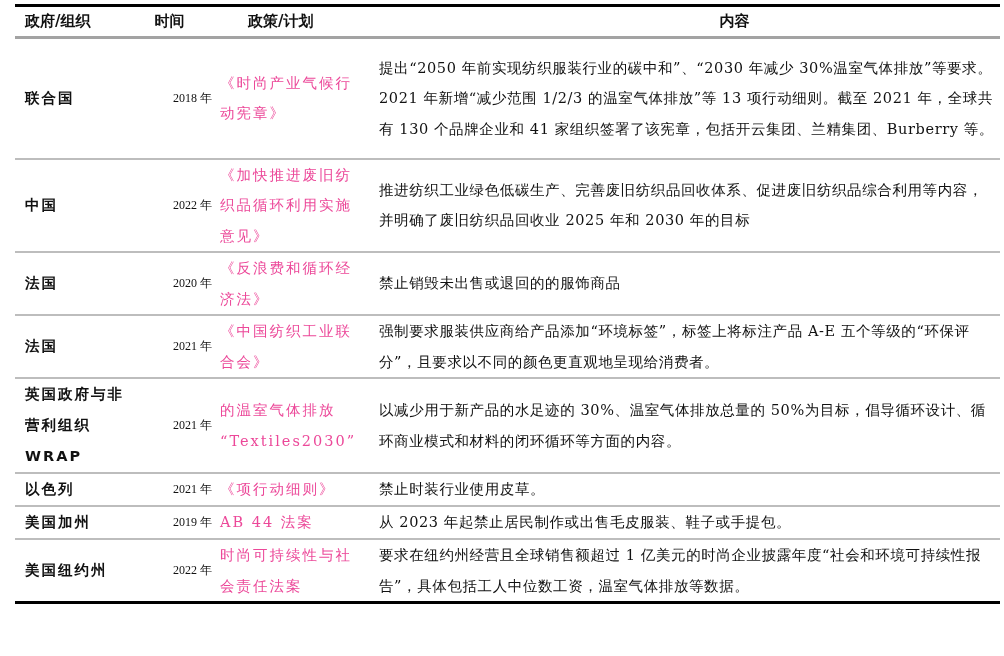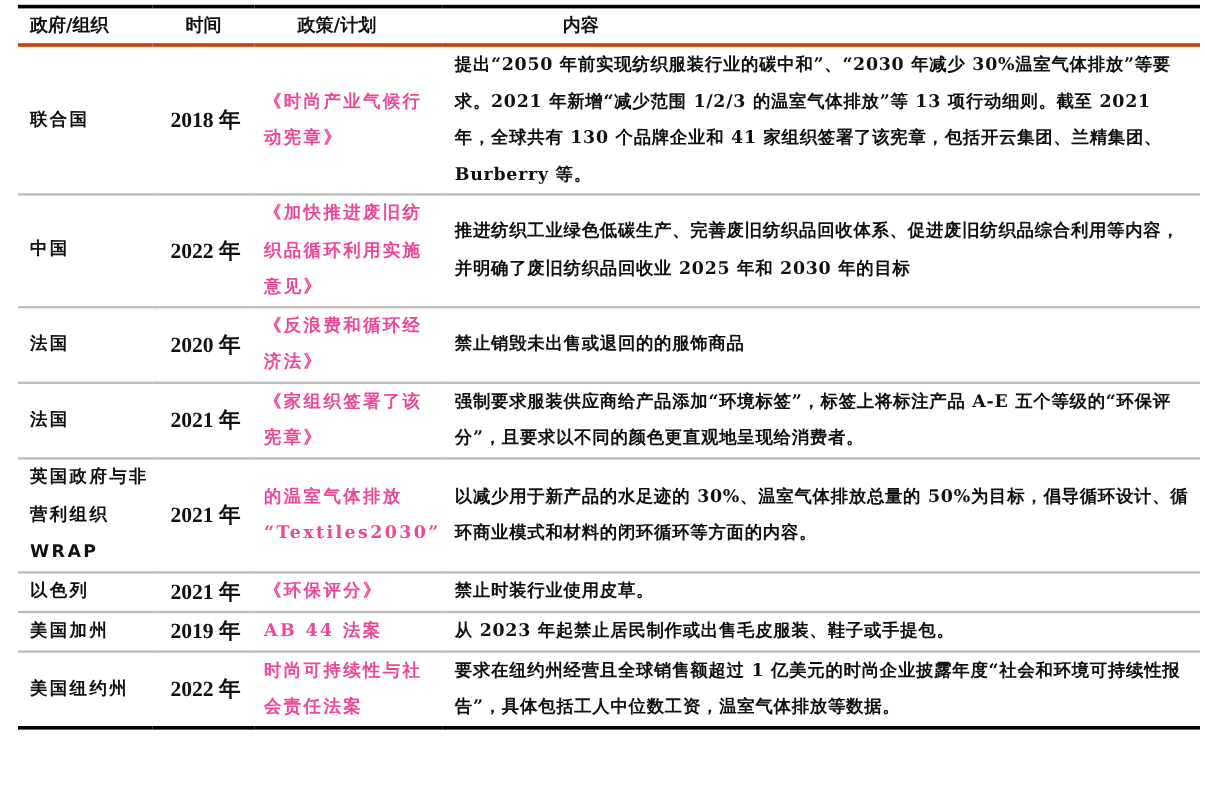--- a/index.html
+++ b/index.html
@@ -3,32 +3,32 @@
   <meta charset="utf-8">
   <style>
     html, body { margin: 0; padding: 0; background: #ffffff; }
     body { width: 1004px; height: 656px; overflow: hidden; position: relative;
       font-family: "DejaVu Serif", "Liberation Serif", serif; color: #111; }
     .tbl { position: absolute; left: 15px; top: 4px; width: 985px; border-collapse: collapse; table-layout: fixed; }
     .tbl col.c1 { width: 112px; }
     .tbl col.c2 { width: 85px; }
     .tbl col.c3 { width: 157px; }
     .tbl col.c4 { width: 631px; }
-    .tbl thead tr { border-top: 3px solid #000; border-bottom: 3px solid #c2410c; }
+    .tbl thead tr { border-top: 3px solid #000; border-bottom: 3px solid #a3a3a3; }
     .tbl tbody tr { border-bottom: 2px solid #bdbdbd; }
     .tbl tbody tr:last-child { border-bottom: 3px solid #000; }
     .tbl th { height: 29px; font-size: 15px; font-weight: bold; padding: 0; vertical-align: middle;
       font-family: "DejaVu Sans", "Liberation Sans", sans-serif; }
     .tbl th.h1 { text-align: left; padding-left: 10px; }
     .tbl th.h2 { text-align: center; }
     .tbl th.h3 { text-align: left; padding-left: 36px; }
-    .tbl th.h4 { text-align: left; padding-left: 100px; margin-top: 20px; }
-    .tbl td { font-size: 14.5px; line-height: 30.5px; vertical-align: middle; padding: 0; font-weight: bold; }
+    .tbl th.h4 { text-align: center; padding-left: 100px; margin-top: 20px; }
+    .tbl td { font-size: 14.5px; line-height: 30.5px; vertical-align: middle; padding: 0; }
     .tbl td.org { font-weight: bold; padding-left: 10px; font-family: "DejaVu Sans", "Liberation Sans", sans-serif; letter-spacing: 2px; line-height: 31px; }
-    .tbl td.yr { text-align: left; padding-left: 15px; font-family: "Liberation Serif", "DejaVu Serif", serif; font-size: 18px; }
+    .tbl td.yr { text-align: right; padding-left: 15px; font-family: "Liberation Serif", "DejaVu Serif", serif; font-size: 12px; }
     .tbl td.pol { padding-left: 8px; padding-right: 4px; letter-spacing: 2px; color: #ec4899; }
     .tbl td.cnt { padding-left: 10px; padding-right: 6px; letter-spacing: 0.6px; color: #111; }
     .r1 { height: 121px; } .r2 { height: 61px; } .r3 { height: 92px; } .r4 { height: 60px; }
     .r5 { height: 59px; } .r6 { height: 91px; margin-top: 24px; } .r7 { height: 31px; } .r8 { height: 31px; } .r9 { height: 61px; }
   </style>
 </head>
 <body>
 
 <table class="tbl">
   <colgroup>
@@ -60,33 +60,33 @@
     </tr>
     <tr class="r4">
       <td class="org">法国</td>
       <td class="yr">2020 年</td>
       <td class="pol">《反浪费和循环经济法》</td>
       <td class="cnt">禁止销毁未出售或退回的的服饰商品</td>
     </tr>
     <tr class="r5">
       <td class="org">法国</td>
       <td class="yr">2021 年</td>
-      <td class="pol">《家组织签署了该宪章》</td>
+      <td class="pol">《中国纺织工业联合会》</td>
       <td class="cnt">强制要求服装供应商给产品添加“环境标签”，标签上将标注产品 A-E 五个等级的“环保评分”，且要求以不同的颜色更直观地呈现给消费者。</td>
     </tr>
     <tr class="r6">
       <td class="org">英国政府与非营利组织 WRAP</td>
       <td class="yr">2021 年</td>
       <td class="pol">的温室气体排放 “Textiles2030”</td>
       <td class="cnt">以减少用于新产品的水足迹的 30%、温室气体排放总量的 50%为目标，倡导循环设计、循环商业模式和材料的闭环循环等方面的内容。</td>
     </tr>
     <tr class="r7">
       <td class="org">以色列</td>
       <td class="yr">2021 年</td>
-      <td class="pol">《环保评分》</td>
+      <td class="pol">《项行动细则》</td>
       <td class="cnt">禁止时装行业使用皮草。</td>
     </tr>
     <tr class="r8">
       <td class="org">美国加州</td>
       <td class="yr">2019 年</td>
       <td class="pol">AB 44 法案</td>
       <td class="cnt">从 2023 年起禁止居民制作或出售毛皮服装、鞋子或手提包。</td>
     </tr>
     <tr class="r9">
       <td class="org">美国纽约州</td>

